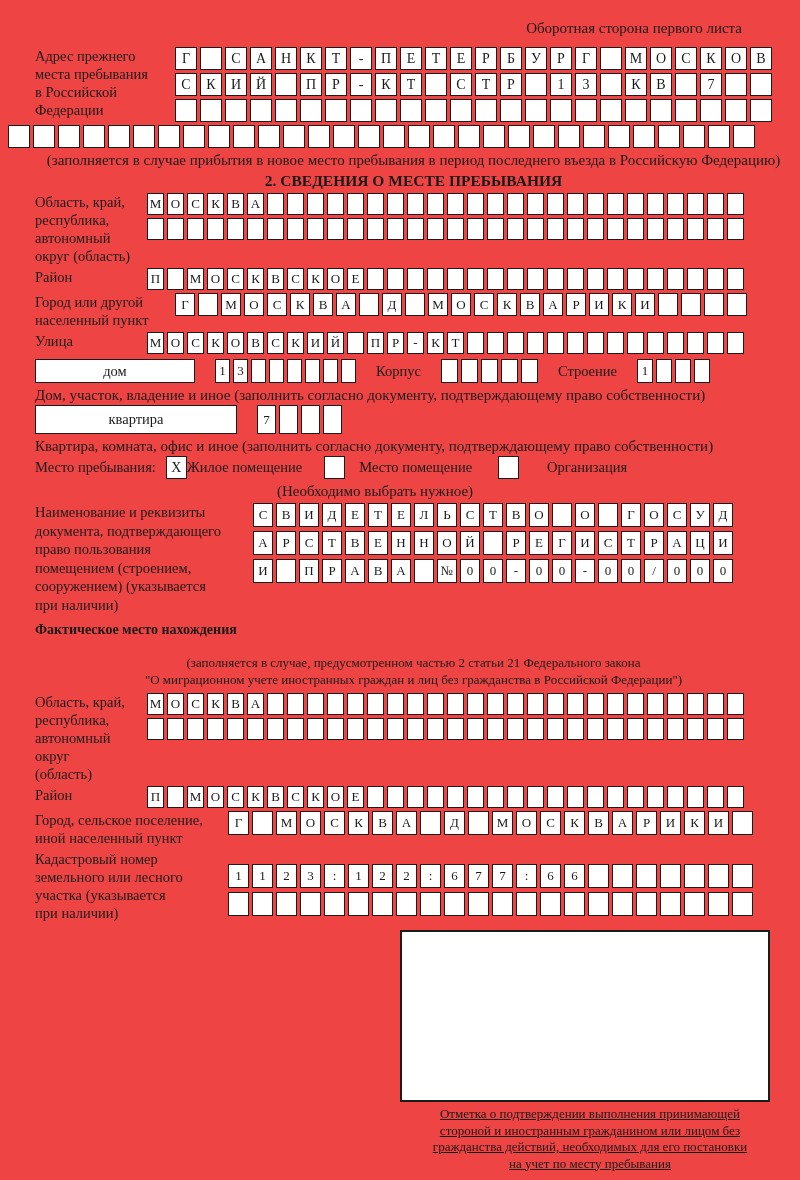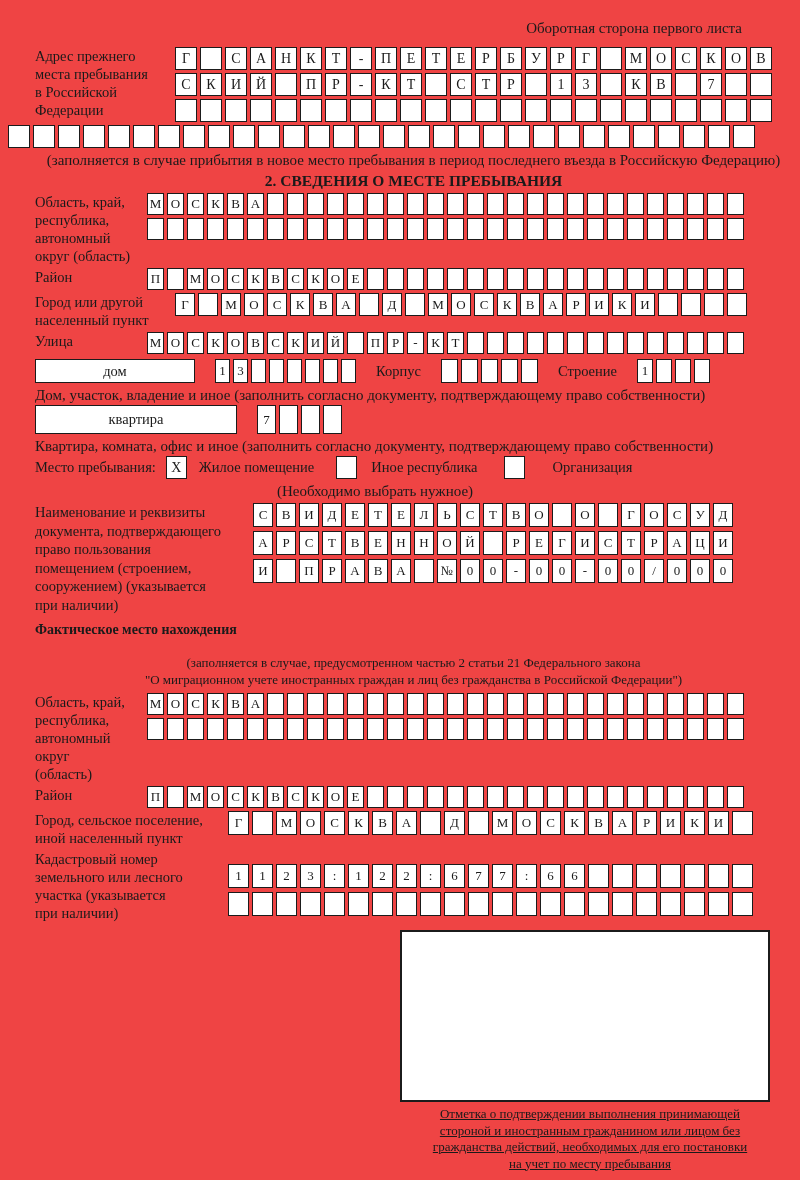--- a/index.html
+++ b/index.html
@@ -421,23 +421,23 @@
         <span class="cell"></span>
         <span class="cell"></span>
         <span class="cell"></span>
       </div>
   </div>
   <div class="caption">Квартира, комната, офис и иное (заполнить согласно документу, подтверждающему право собственности)</div>
 
   <div class="stay-row">
     <span>Место пребывания:</span>
     <span class="cell checkbox" style="margin-left:10px;">X</span>
-    <span style="margin-left:12px;">Жилое помещение</span>
+    <span style="margin-left:0;">Жилое помещение</span>
     <span class="cell checkbox" style="margin-left:22px;"></span>
-    <span style="margin-left:14px;">Иное республика</span>
+    <span style="margin-left:14px;">Место помещение</span>
     <span class="cell checkbox" style="margin-left:26px;"></span>
     <span style="margin-left:28px;">Организация</span>
   </div>
   <div class="caption stay-caption">(Необходимо выбрать нужное)</div>
 
   <div class="field" style="margin-top:4px;">
     <div class="label lw218 doc-label">
         <div>Наименование и реквизиты</div>
         <div>документа, подтверждающего</div>
         <div>право пользования</div>

